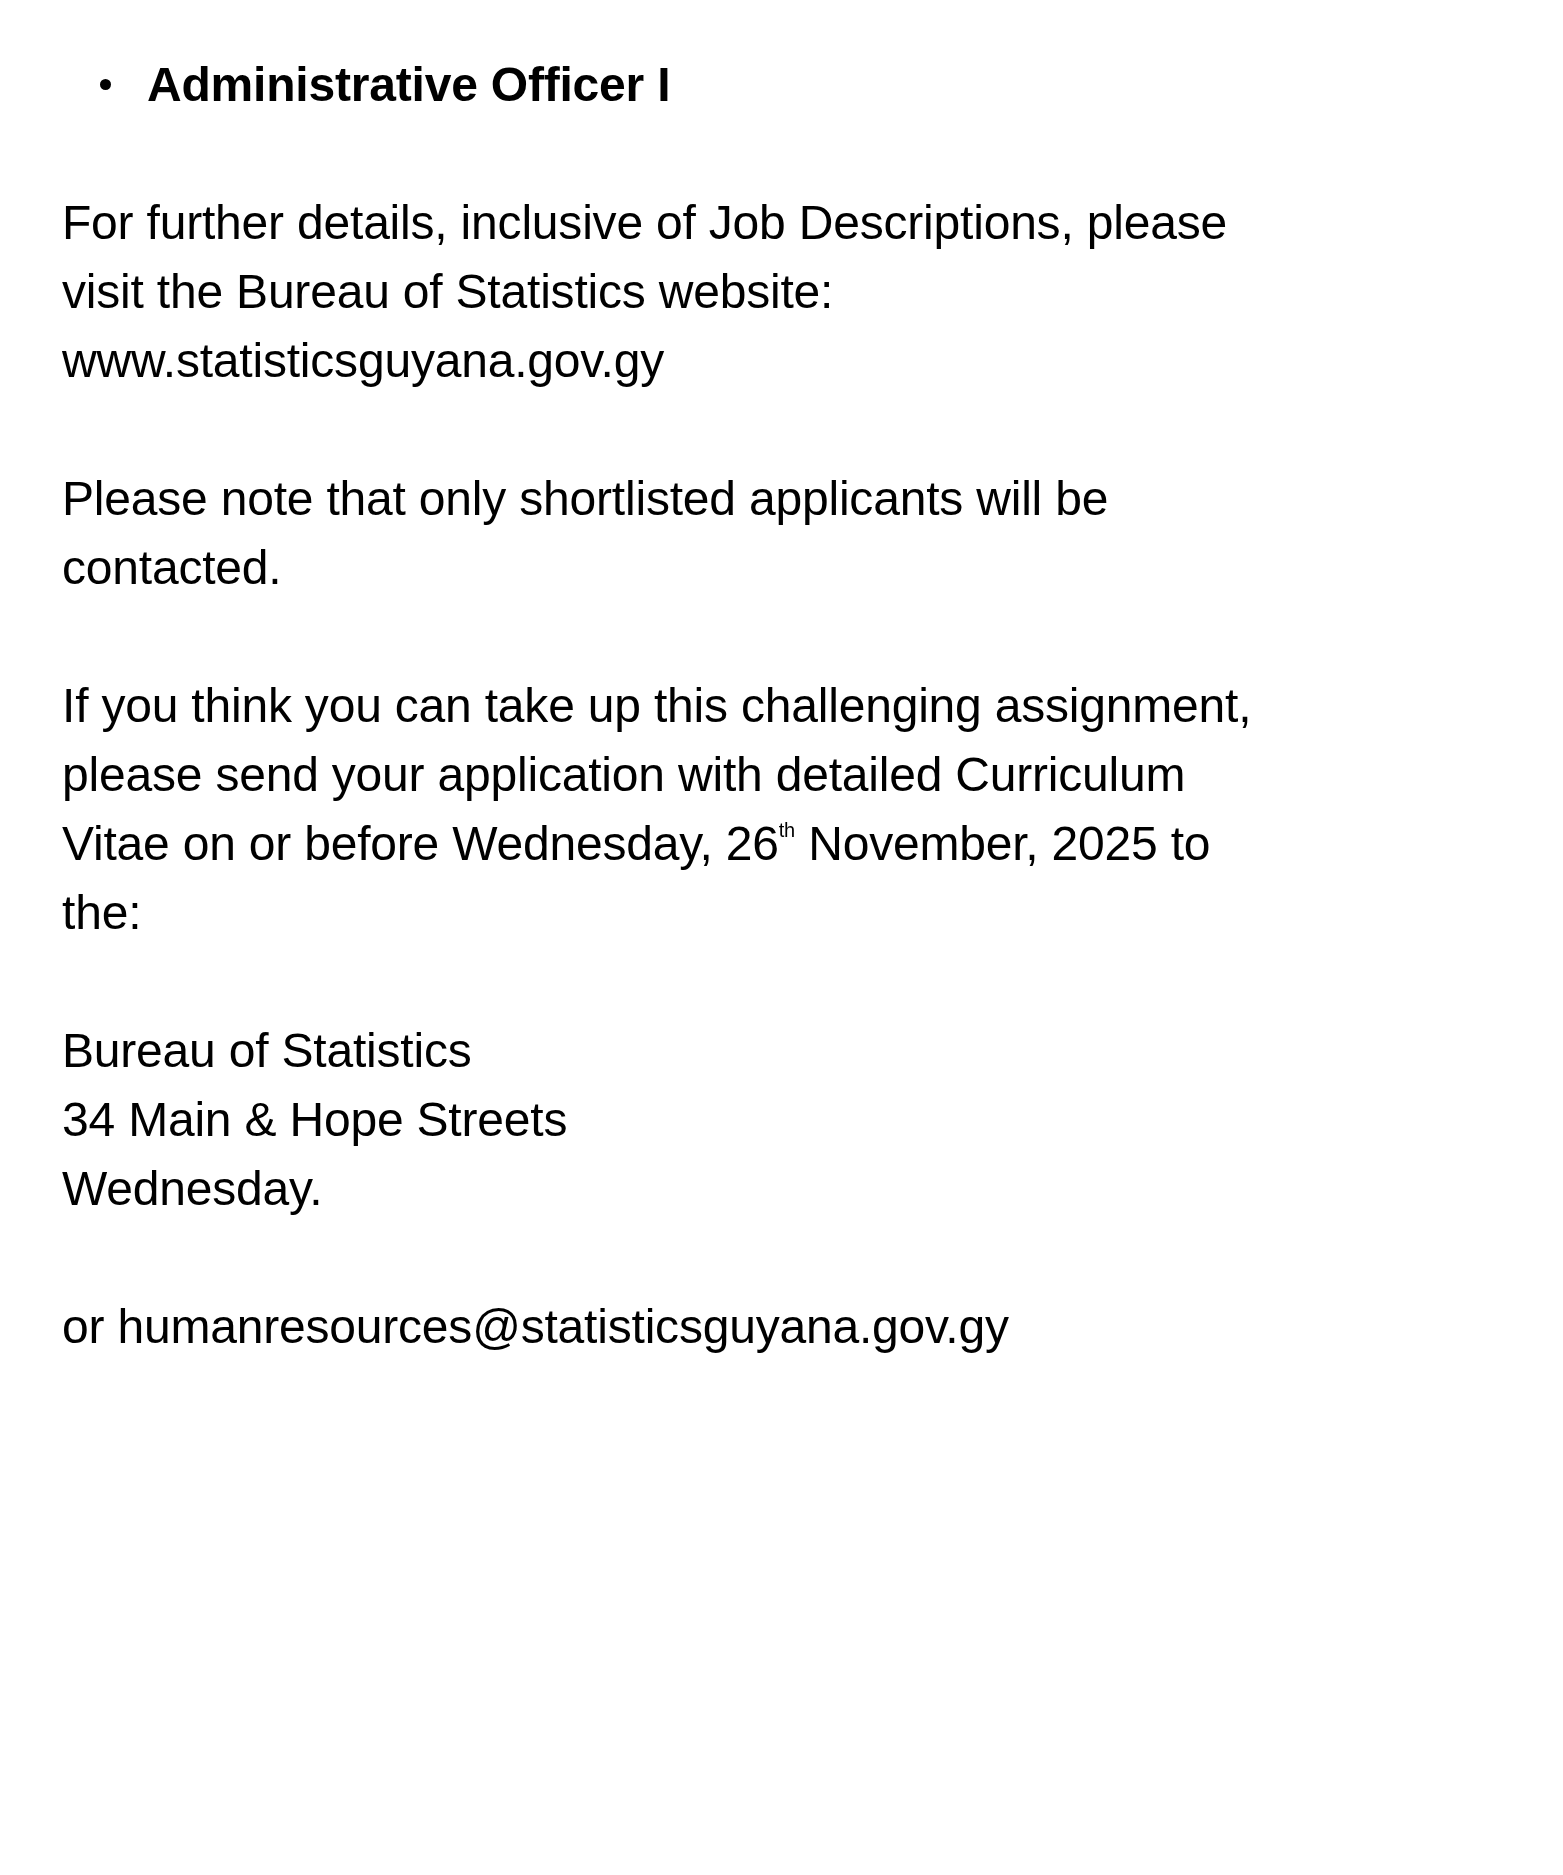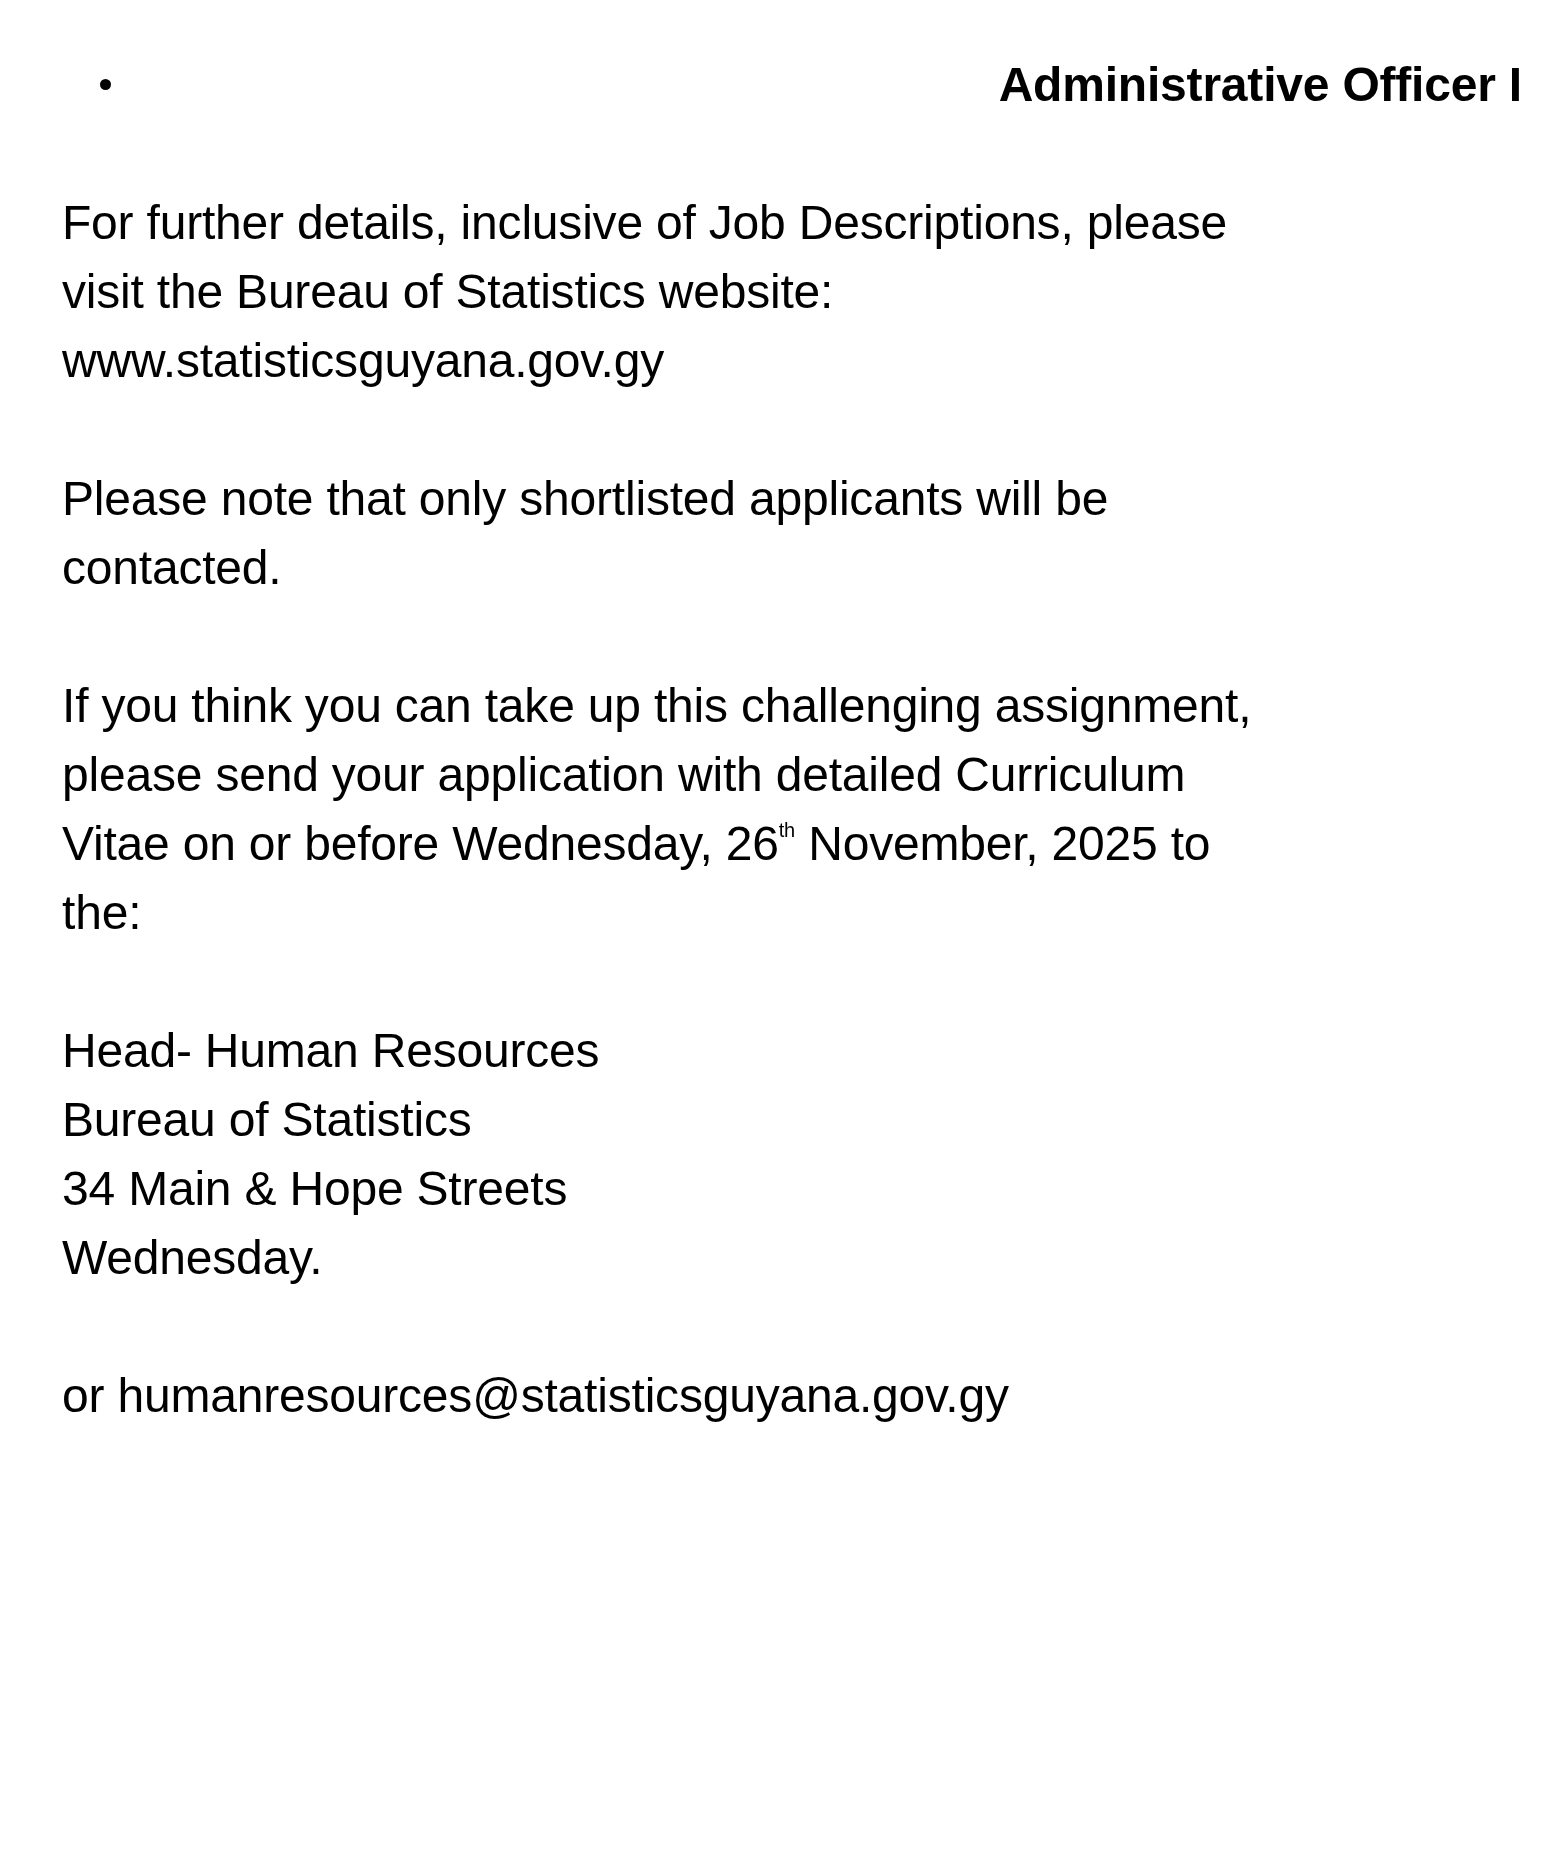--- a/index.html
+++ b/index.html
@@ -28,21 +28,20 @@
       margin: 0 0 69px 0;
     }
     .line {
       display: block;
       white-space: nowrap;
     }
     .bullet-list {
       list-style: none;
       margin: 0 0 69px 0;
       padding: 0;
-      text-align: right;
     }
     .bullet-item {
       position: relative;
       padding-left: 85px;
       font-weight: bold;
       white-space: nowrap;
     }
     .bullet-dot {
       position: absolute;
       left: 38px;
@@ -86,21 +85,20 @@
   </p>
 
   <p class="para">
     <span class="line">If you think you can take up this challenging assignment,</span>
     <span class="line">please send your application with detailed Curriculum</span>
     <span class="line"><span>Vitae on or before Wednesday, 26</span><sup class="ord">th</sup><span> November, 2025 to</span></span>
     <span class="line">the:</span>
   </p>
 
   <p class="para address">
-    <span class="line">Head- Human Resources</span>
     <span class="line">Bureau of Statistics</span>
     <span class="line">34 Main &amp; Hope Streets</span>
     <span class="line">Wednesday.</span>
   </p>
 
   <p class="para">
     <span class="line"><span>or </span><span>humanresources@statisticsguyana.gov.gy</span></span>
   </p>
 
 </div>

